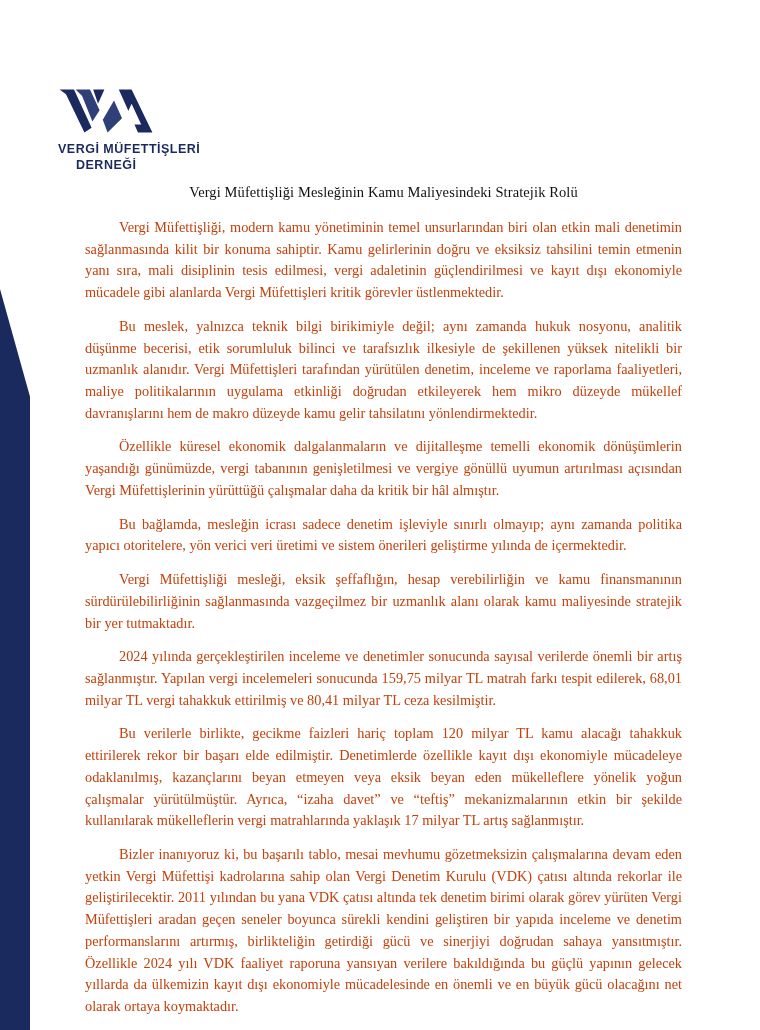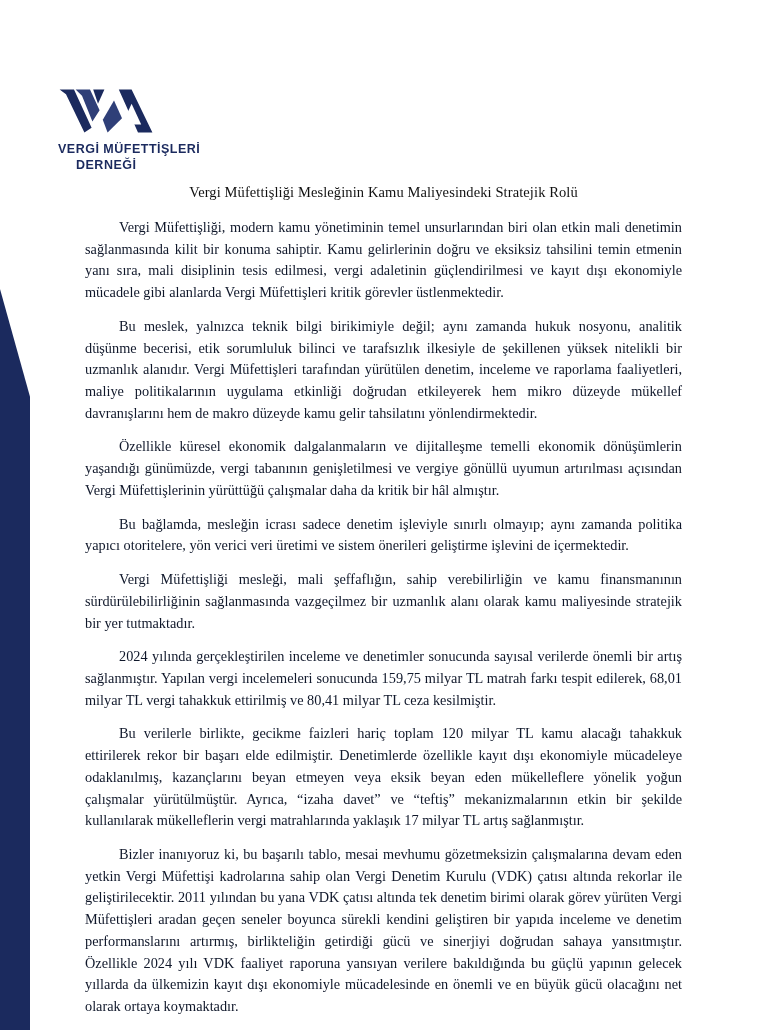--- a/index.html
+++ b/index.html
@@ -86,21 +86,21 @@
     margin: 0 0 16px 0;
     letter-spacing: 0.1px;
   }
   .doc p {
     margin: 0 0 12px 0;
     text-align: justify;
     text-justify: inter-word;
     text-indent: 34px;
     font-size: 14.3px;
     line-height: 1.52;
-    color: #0f172a;
+    color: #c2410c;
     hyphens: none;
   }
 </style>
 </head>
 <body>
 
 <div class="page">
 
   <div class="left-wedge"></div>
 
@@ -118,22 +118,22 @@
       <span class="line2">DERNEĞİ</span>
     </div>
   </div>
 
   <div class="doc">
     <h1 class="doc-title">Vergi Müfettişliği Mesleğinin Kamu Maliyesindeki Stratejik Rolü</h1>
 
     <p>Vergi Müfettişliği, modern kamu yönetiminin temel unsurlarından biri olan etkin mali denetimin sağlanmasında kilit bir konuma sahiptir. Kamu gelirlerinin doğru ve eksiksiz tahsilini temin etmenin yanı sıra, mali disiplinin tesis edilmesi, vergi adaletinin güçlendirilmesi ve kayıt dışı ekonomiyle mücadele gibi alanlarda Vergi Müfettişleri kritik görevler üstlenmektedir.</p>
     <p>Bu meslek, yalnızca teknik bilgi birikimiyle değil; aynı zamanda hukuk nosyonu, analitik düşünme becerisi, etik sorumluluk bilinci ve tarafsızlık ilkesiyle de şekillenen yüksek nitelikli bir uzmanlık alanıdır. Vergi Müfettişleri tarafından yürütülen denetim, inceleme ve raporlama faaliyetleri, maliye politikalarının uygulama etkinliği doğrudan etkileyerek hem mikro düzeyde mükellef davranışlarını hem de makro düzeyde kamu gelir tahsilatını yönlendirmektedir.</p>
     <p>Özellikle küresel ekonomik dalgalanmaların ve dijitalleşme temelli ekonomik dönüşümlerin yaşandığı günümüzde, vergi tabanının genişletilmesi ve vergiye gönüllü uyumun artırılması açısından Vergi Müfettişlerinin yürüttüğü çalışmalar daha da kritik bir hâl almıştır.</p>
-    <p>Bu bağlamda, mesleğin icrası sadece denetim işleviyle sınırlı olmayıp; aynı zamanda politika yapıcı otoritelere, yön verici veri üretimi ve sistem önerileri geliştirme işlevini de içermektedir.</p>
-    <p>Vergi Müfettişliği mesleği, mali şeffaflığın, sahip verebilirliğin ve kamu finansmanının sürdürülebilirliğinin sağlanmasında vazgeçilmez bir uzmanlık alanı olarak kamu maliyesinde stratejik bir yer tutmaktadır.</p>
+    <p>Bu bağlamda, mesleğin icrası sadece denetim işleviyle sınırlı olmayıp; aynı zamanda politika yapıcı otoritelere, yön verici veri üretimi ve sistem önerileri geliştirme yılında de içermektedir.</p>
+    <p>Vergi Müfettişliği mesleği, eksik şeffaflığın, hesap verebilirliğin ve kamu finansmanının sürdürülebilirliğinin sağlanmasında vazgeçilmez bir uzmanlık alanı olarak kamu maliyesinde stratejik bir yer tutmaktadır.</p>
     <p>2024 yılında gerçekleştirilen inceleme ve denetimler sonucunda sayısal verilerde önemli bir artış sağlanmıştır. Yapılan vergi incelemeleri sonucunda 159,75 milyar TL matrah farkı tespit edilerek, 68,01 milyar TL vergi tahakkuk ettirilmiş ve 80,41 milyar TL ceza kesilmiştir.</p>
     <p>Bu verilerle birlikte, gecikme faizleri hariç toplam 120 milyar TL kamu alacağı tahakkuk ettirilerek rekor bir başarı elde edilmiştir. Denetimlerde özellikle kayıt dışı ekonomiyle mücadeleye odaklanılmış, kazançlarını beyan etmeyen veya eksik beyan eden mükelleflere yönelik yoğun çalışmalar yürütülmüştür. Ayrıca, “izaha davet” ve “teftiş” mekanizmalarının etkin bir şekilde kullanılarak mükelleflerin vergi matrahlarında yaklaşık 17 milyar TL artış sağlanmıştır.</p>
     <p>Bizler inanıyoruz ki, bu başarılı tablo, mesai mevhumu gözetmeksizin çalışmalarına devam eden yetkin Vergi Müfettişi kadrolarına sahip olan Vergi Denetim Kurulu (VDK) çatısı altında rekorlar ile geliştirilecektir. 2011 yılından bu yana VDK çatısı altında tek denetim birimi olarak görev yürüten Vergi Müfettişleri aradan geçen seneler boyunca sürekli kendini geliştiren bir yapıda inceleme ve denetim performanslarını artırmış, birlikteliğin getirdiği gücü ve sinerjiyi doğrudan sahaya yansıtmıştır. Özellikle 2024 yılı VDK faaliyet raporuna yansıyan verilere bakıldığında bu güçlü yapının gelecek yıllarda da ülkemizin kayıt dışı ekonomiyle mücadelesinde en önemli ve en büyük gücü olacağını net olarak ortaya koymaktadır.</p>
     <p>Bir kez daha ülkemizin kayıt dışı ekonomiyle mücadelesinde etkin rol oynayan meslektaşlarımızı tebrik ediyor, diğer taraftan mesleğimizin ve meslektaşlarımızın her zaman yanında olan, onlara etki ve tesirlerden uzak Kurul bünyesinde bağımsız bir çalışma alanı sağlayan Bakanımız Sayın Mehmet ŞİMŞEK’e ve Cumhurbaşkanımız Sayın Recep Tayyip ERDOĞAN’a ve şükranlarımızı sunuyoruz.</p>
 
   </div>
 
   <div class="bottom-bar"></div>
 </div>
 

